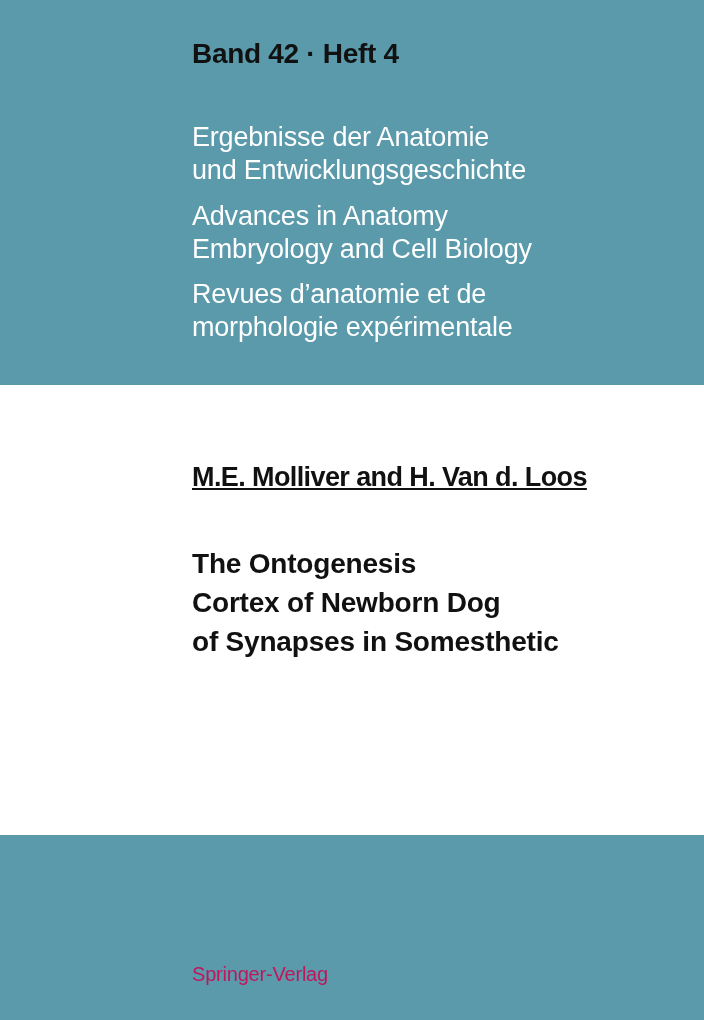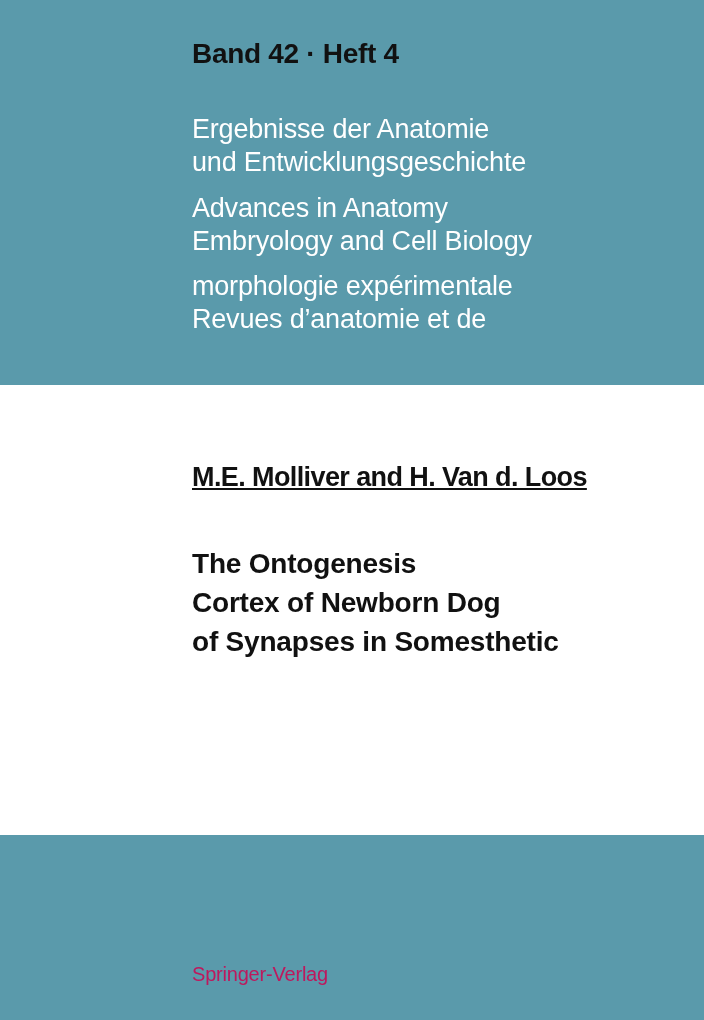--- a/index.html
+++ b/index.html
@@ -13,21 +13,21 @@
       background: #5a9aab;
     }
     .band.top { top: 0; height: 385px; }
     .band.bottom { top: 835px; height: 185px; }
     .block { position: absolute; left: 192px; }
     .issue {
       top: 38px; font-size: 28px; font-weight: bold; color: #111;
       letter-spacing: -0.3px;
     }
     .series-title {
-      color: #ffffff; font-size: 27px; line-height: 33px; letter-spacing: -0.2px;
+      color: #ffffff; font-size: 27px; line-height: 33px; letter-spacing: -0.2px; margin-top: 8px;
     }
     .s1 { top: 113px; }
     .s2 { top: 192px; }
     .s3 { top: 270px; }
     .authors {
       top: 462px; font-size: 27px; font-weight: bold; color: #111; letter-spacing: -0.6px; text-decoration: underline;
     }
     .book-title {
       top: 544px; font-size: 28px; line-height: 39px; color: #111; font-weight: bold;
       letter-spacing: -0.2px;
@@ -47,22 +47,22 @@
 
 <div class="block series-title s1">
   <span class="line">Ergebnisse der Anatomie</span>
   <span class="line">und Entwicklungsgeschichte</span>
 </div>
 <div class="block series-title s2">
   <span class="line">Advances in Anatomy</span>
   <span class="line">Embryology and Cell Biology</span>
 </div>
 <div class="block series-title s3">
+  <span class="line">Revues d’anatomie et de</span>
   <span class="line">morphologie expérimentale</span>
-  <span class="line">Revues d’anatomie et de</span>
 </div>
 
 <div class="block authors">M.E. Molliver and H. Van d. Loos</div>
 
 <div class="block book-title">
   <span class="line">The Ontogenesis</span>
   <span class="line">Cortex of Newborn Dog</span>
   <span class="line">of Synapses in Somesthetic</span>
 </div>
 

